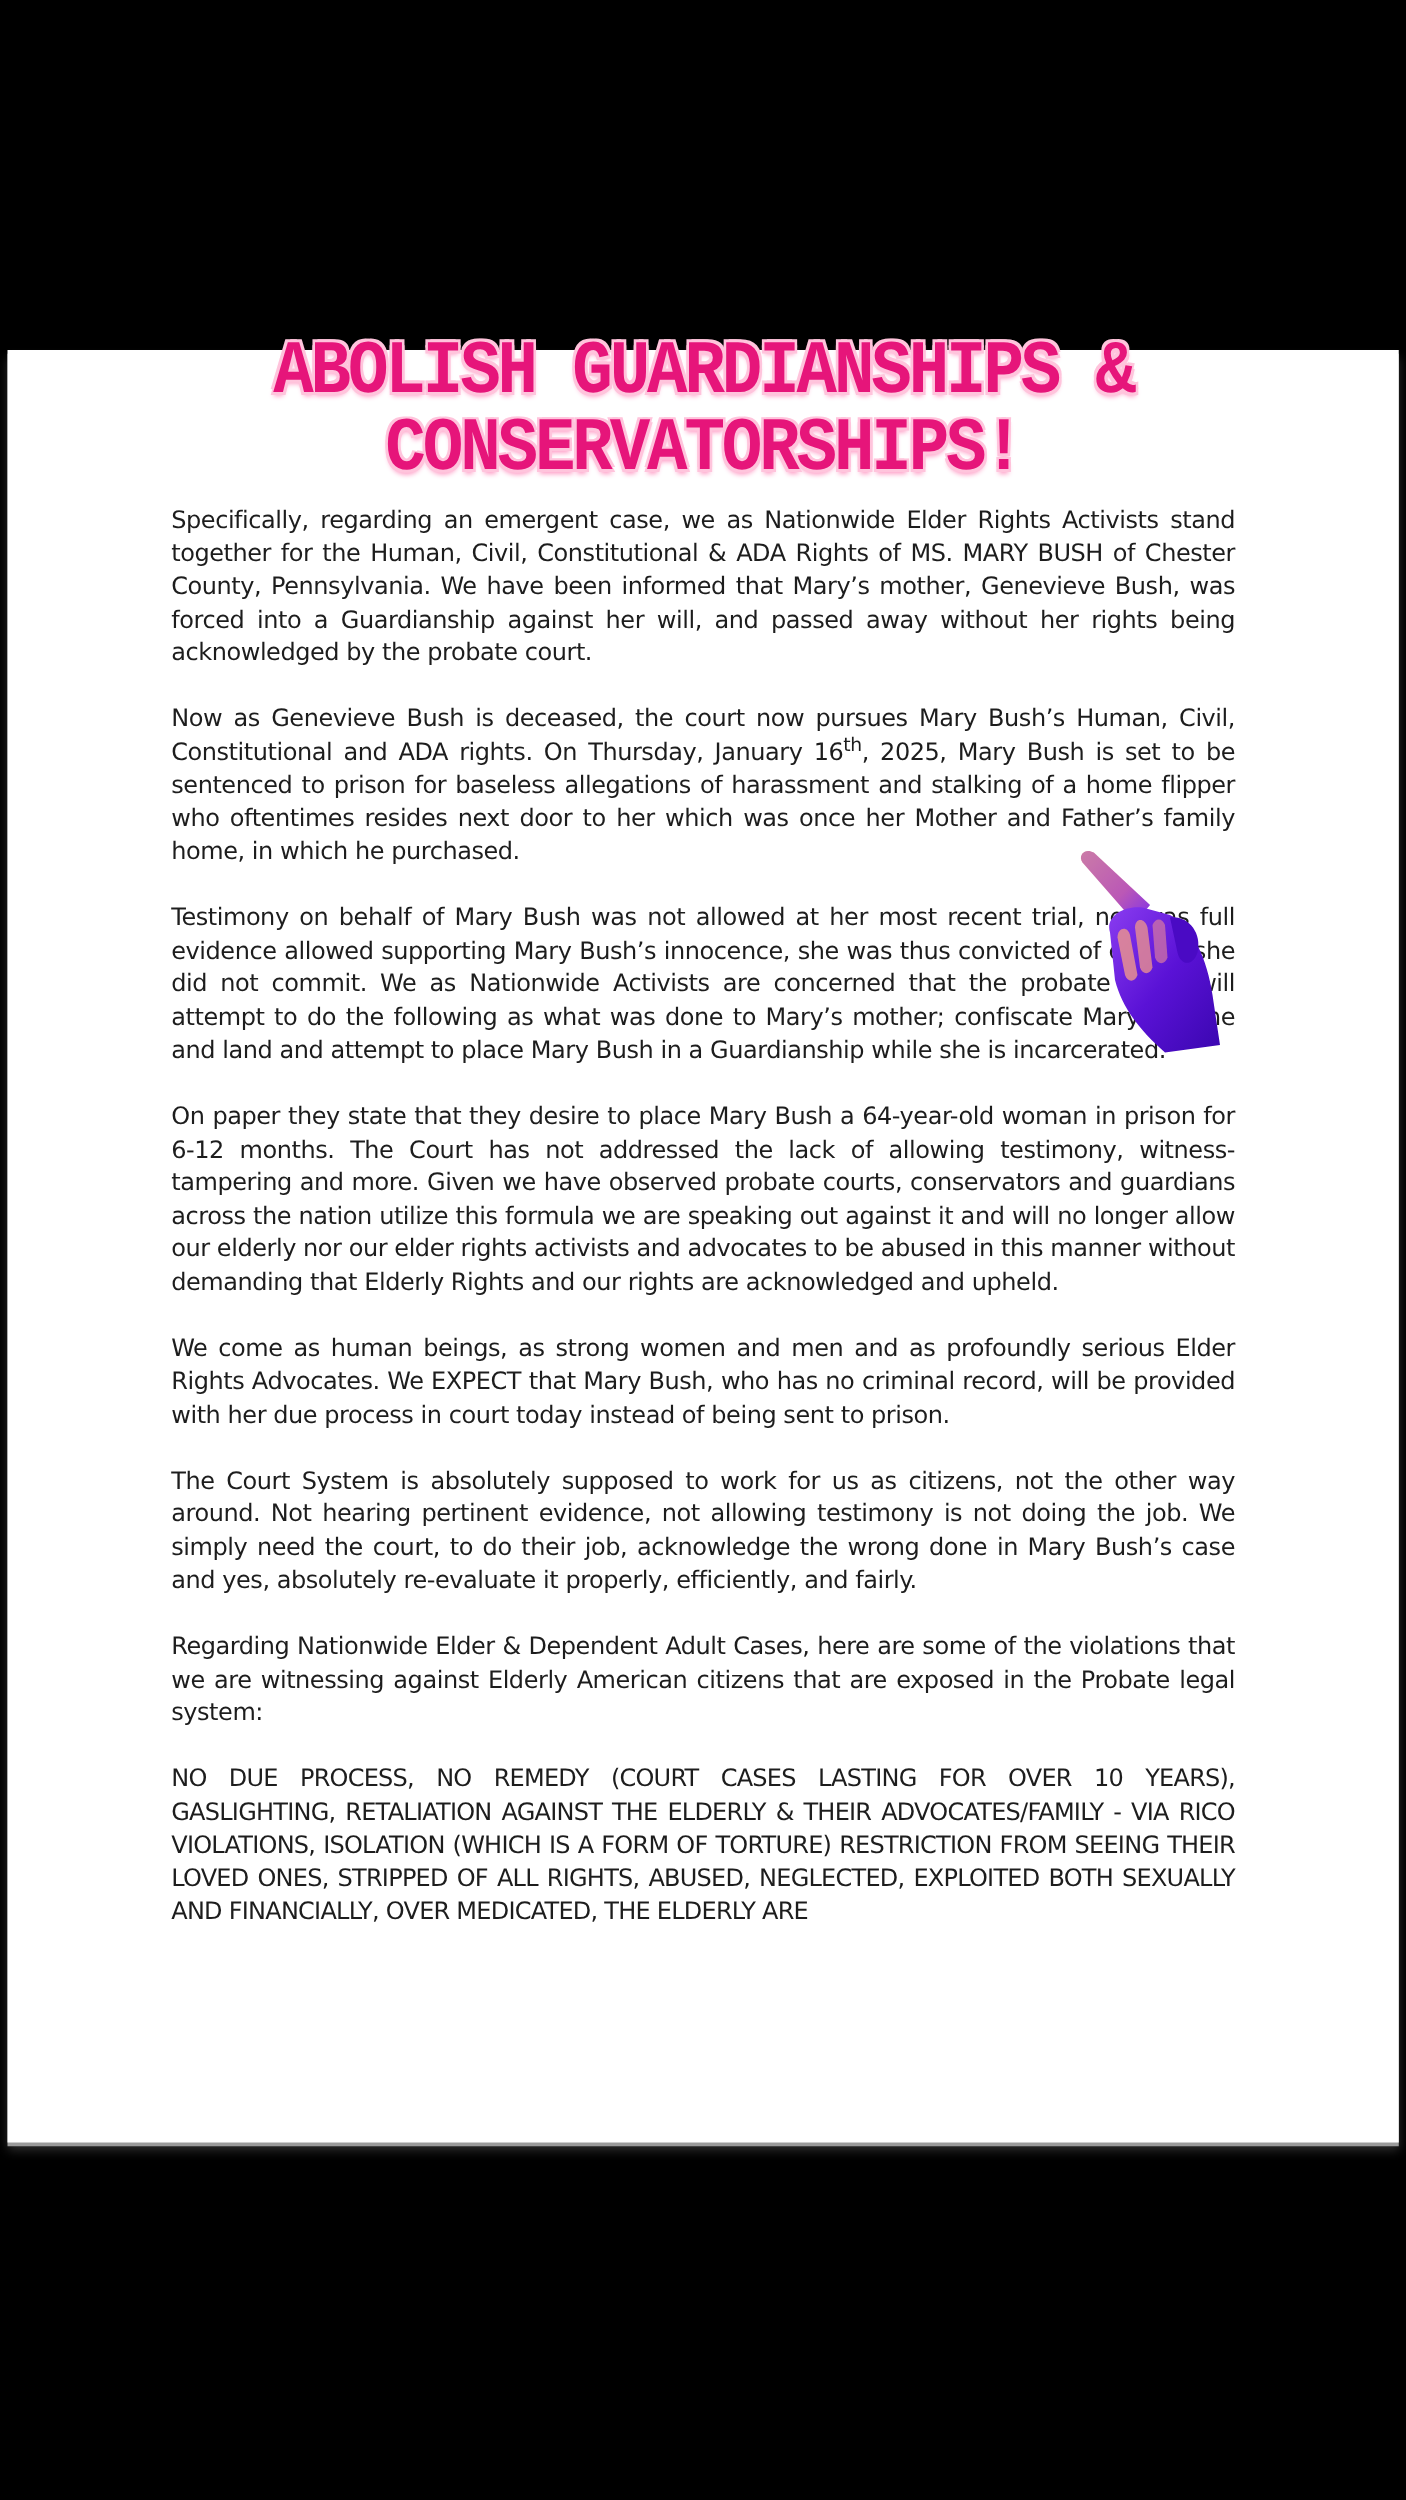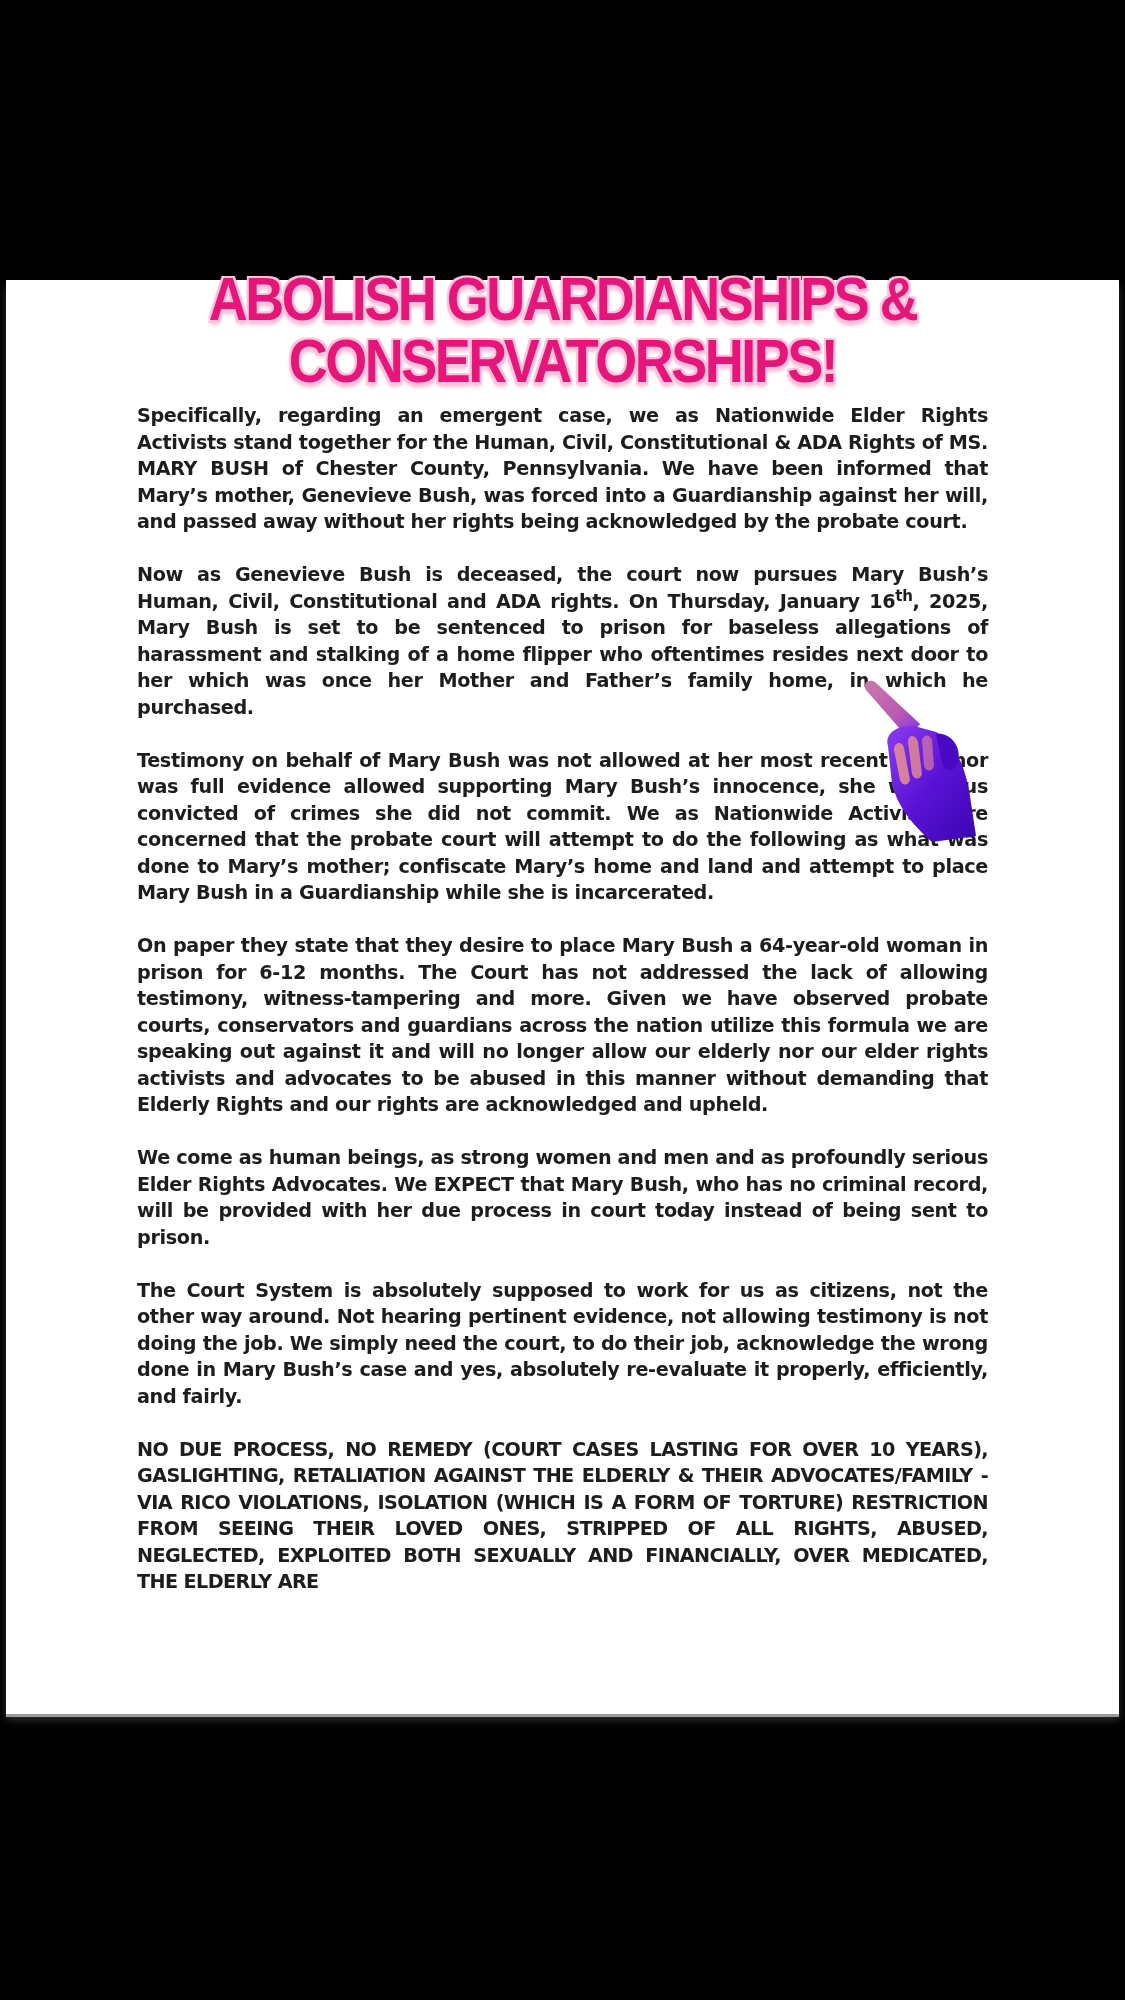--- a/index.html
+++ b/index.html
@@ -22,21 +22,21 @@
       height: 1434px;
       background: #ffffff;
       box-shadow: 0 3px 0 #9a9a9a, 0 6px 8px rgba(60,60,60,0.8);
     }
     .title {
       position: absolute;
       left: 0;
       top: 268px;
       width: 1125px;
       text-align: center;
-      font-family: Liberation Sans, sans-serif;
+      font-family: Liberation Mono, monospace;
       font-weight: bold;
       font-size: 54px;
       line-height: 62px;
       letter-spacing: -2.5px;
       color: #e6157a;
       text-shadow:
         2px 2px 0 #ffc4dc,
         -2px -2px 0 #ffc4dc,
         2px -2px 0 #ffc4dc,
         -2px 2px 0 #ffc4dc,
@@ -56,21 +56,20 @@
       font-size: 19.2px;
       line-height: 26.5px;
       color: #1d1d1d;
       letter-spacing: -0.35px;
       z-index: 1;
     }
     .body-text p {
       margin: 0 0 26.5px 0;
       text-align: justify;
       transform-origin: left top;
-      font-weight: bold;
     }
     .body-text p.caps {
       text-align: justify;
       letter-spacing: -0.6px;
     }
     sup {
       font-size: 15px;
       line-height: 0;
       vertical-align: super;
     }
@@ -93,20 +92,21 @@
   <span class="line">CONSERVATORSHIPS!</span>
 </div>
 
 <div class="body-text">
   <p>Specifically, regarding an emergent case, we as Nationwide Elder Rights Activists stand together for the Human, Civil, Constitutional &amp; ADA Rights of MS. MARY BUSH of Chester County, Pennsylvania. We have been informed that Mary’s mother, Genevieve Bush, was forced into a Guardianship against her will, and passed away without her rights being acknowledged by the probate court.</p>
   <p><span>Now as Genevieve Bush is deceased, the court now pursues Mary Bush’s Human, Civil, Constitutional and ADA rights. On Thursday, January 16</span><sup>th</sup><span>, 2025, Mary Bush is set to be sentenced to prison for baseless allegations of harassment and stalking of a home flipper who oftentimes resides next door to her which was once her Mother and Father’s family home, in which he purchased.</span></p>
   <p>Testimony on behalf of Mary Bush was not allowed at her most recent trial, nor was full evidence allowed supporting Mary Bush’s innocence, she was thus convicted of crimes she did not commit. We as Nationwide Activists are concerned that the probate court will attempt to do the following as what was done to Mary’s mother; confiscate Mary’s home and land and attempt to place Mary Bush in a Guardianship while she is incarcerated.</p>
   <p>On paper they state that they desire to place Mary Bush a 64-year-old woman in prison for 6-12 months. The Court has not addressed the lack of allowing testimony, witness-tampering and more. Given we have observed probate courts, conservators and guardians across the nation utilize this formula we are speaking out against it and will no longer allow our elderly nor our elder rights activists and advocates to be abused in this manner without demanding that Elderly Rights and our rights are acknowledged and upheld.</p>
   <p>We come as human beings, as strong women and men and as profoundly serious Elder Rights Advocates. We EXPECT that Mary Bush, who has no criminal record, will be provided with her due process in court today instead of being sent to prison.</p>
   <p>The Court System is absolutely supposed to work for us as citizens, not the other way around. Not hearing pertinent evidence, not allowing testimony is not doing the job. We simply need the court, to do their job, acknowledge the wrong done in Mary Bush’s case and yes, absolutely re-evaluate it properly, efficiently, and fairly.</p>
+  <p>Regarding Nationwide Elder &amp; Dependent Adult Cases, here are some of the violations that we are witnessing against Elderly American citizens that are exposed in the Probate legal system:</p>
   <p class="caps">NO DUE PROCESS, NO REMEDY (COURT CASES LASTING FOR OVER 10 YEARS), GASLIGHTING, RETALIATION AGAINST THE ELDERLY &amp; THEIR ADVOCATES/FAMILY - VIA RICO VIOLATIONS, ISOLATION (WHICH IS A FORM OF TORTURE) RESTRICTION FROM SEEING THEIR LOVED ONES, STRIPPED OF ALL RIGHTS, ABUSED, NEGLECTED, EXPLOITED BOTH SEXUALLY AND FINANCIALLY, OVER MEDICATED, THE ELDERLY ARE</p>
 </div>
 
 <div class="hand">
   <svg width="125" height="172" viewBox="0 0 125 172" xmlns="http://www.w3.org/2000/svg">
     <defs>
       <linearGradient id="handGrad" x1="0" y1="0" x2="1" y2="1">
         <stop offset="0" stop-color="#8a3cf0"></stop>
         <stop offset="0.5" stop-color="#5a12d6"></stop>
         <stop offset="1" stop-color="#3a06b0"></stop>

